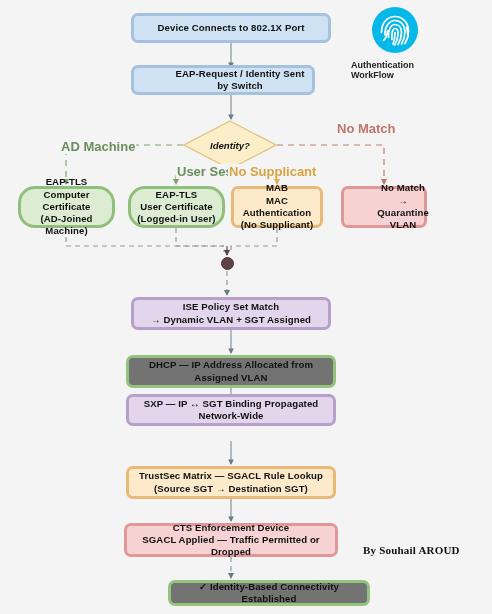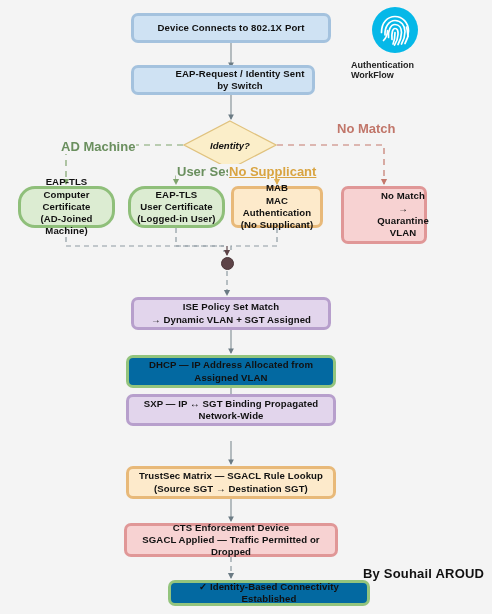--- a/index.html
+++ b/index.html
@@ -22,21 +22,21 @@
     text-align:center;
     font-size:9.6px;
     font-weight:bold;
     color:#111;
     line-height:1.28;
     padding:4px 6px;
     letter-spacing:.1px;
   }
   .blue  {background:#cfe2f3;border-color:#a4c2de;}
   .green {background:#dcecd2;border-color:#8fbf7a;border-radius:17px;}
-  .green2{background:#0369a1;border-color:#93c47d;}
+  .green2{background:#737373;border-color:#93c47d;}
   .orange{background:#fdeacb;border-color:#e8b979;}
   .pink  {background:#f7d2d2;border-color:#e09797;}
   .purple{background:#e2d5ec;border-color:#b79fcc;}
 
   .diamond{
     position:absolute;
     width:94px;height:50px;font-style:italic;
   }
   .diamond .dshape{
     position:absolute;left:0;top:0;width:100%;height:100%;
@@ -76,23 +76,23 @@
     position:absolute;
     left:351px;top:60px;
     width:90px;
     text-align:left;
     font-size:9px;
     font-weight:bold;
     color:#222;
   }
   .byline{
     position:absolute;
-    left:363px;top:566px;
-    font-family:Liberation Sans, sans-serif;
-    font-size:13px;
+    left:363px;top:544px;
+    font-family:Liberation Serif, serif;
+    font-size:11px;
     font-weight:bold;
     color:#111;
     letter-spacing:.2px;
   }
   .multiline{white-space:pre-line;}
 </style>
 </head>
 <body>
 
 <div id="canvas">
@@ -160,21 +160,21 @@
     </svg>
     <div class="dlabel">Identity?</div>
   </div>
 
   <div class="edge-label lbl-green" style="left:60px;top:139px;">
     <span>AD Machine</span>
   </div>
   <div class="edge-label lbl-green" style="left:176px;top:164px;">
     <span>User Sessio</span>
   </div>
-  <div class="edge-label lbl-orange" style="left:228px;top:164px;text-decoration:underline;">
+  <div class="edge-label lbl-orange" style="left:228px;top:164px;">
     <span>No Supplicant</span>
   </div>
   <div class="edge-label lbl-red" style="left:336px;top:121px;">
     <span>No Match</span>
   </div>
 
   <div class="node green multiline" style="left:18px;top:186px;width:97px;height:42px;">
     <span>EAP-TLS
 Computer Certificate
 (AD-Joined Machine)</span>
@@ -185,21 +185,21 @@
 User Certificate
 (Logged-in User)</span>
   </div>
 
   <div class="node orange multiline" style="left:231px;top:186px;width:92px;height:42px;">
     <span>MAB
 MAC Authentication
 (No Supplicant)</span>
   </div>
 
-  <div class="node pink multiline" style="left:341px;top:186px;width:86px;height:58px;padding-left:44px;">
+  <div class="node pink multiline" style="left:341px;top:186px;width:86px;height:42px;padding-left:44px;">
     <span>No Match →
 Quarantine VLAN</span>
   </div>
 
   <div class="merge-dot" style="left:221px;top:257px;"></div>
 
   <div class="node purple multiline" style="left:131px;top:297px;width:200px;height:33px;">
     <span>ISE Policy Set Match
 → Dynamic VLAN + SGT Assigned</span>
   </div>

